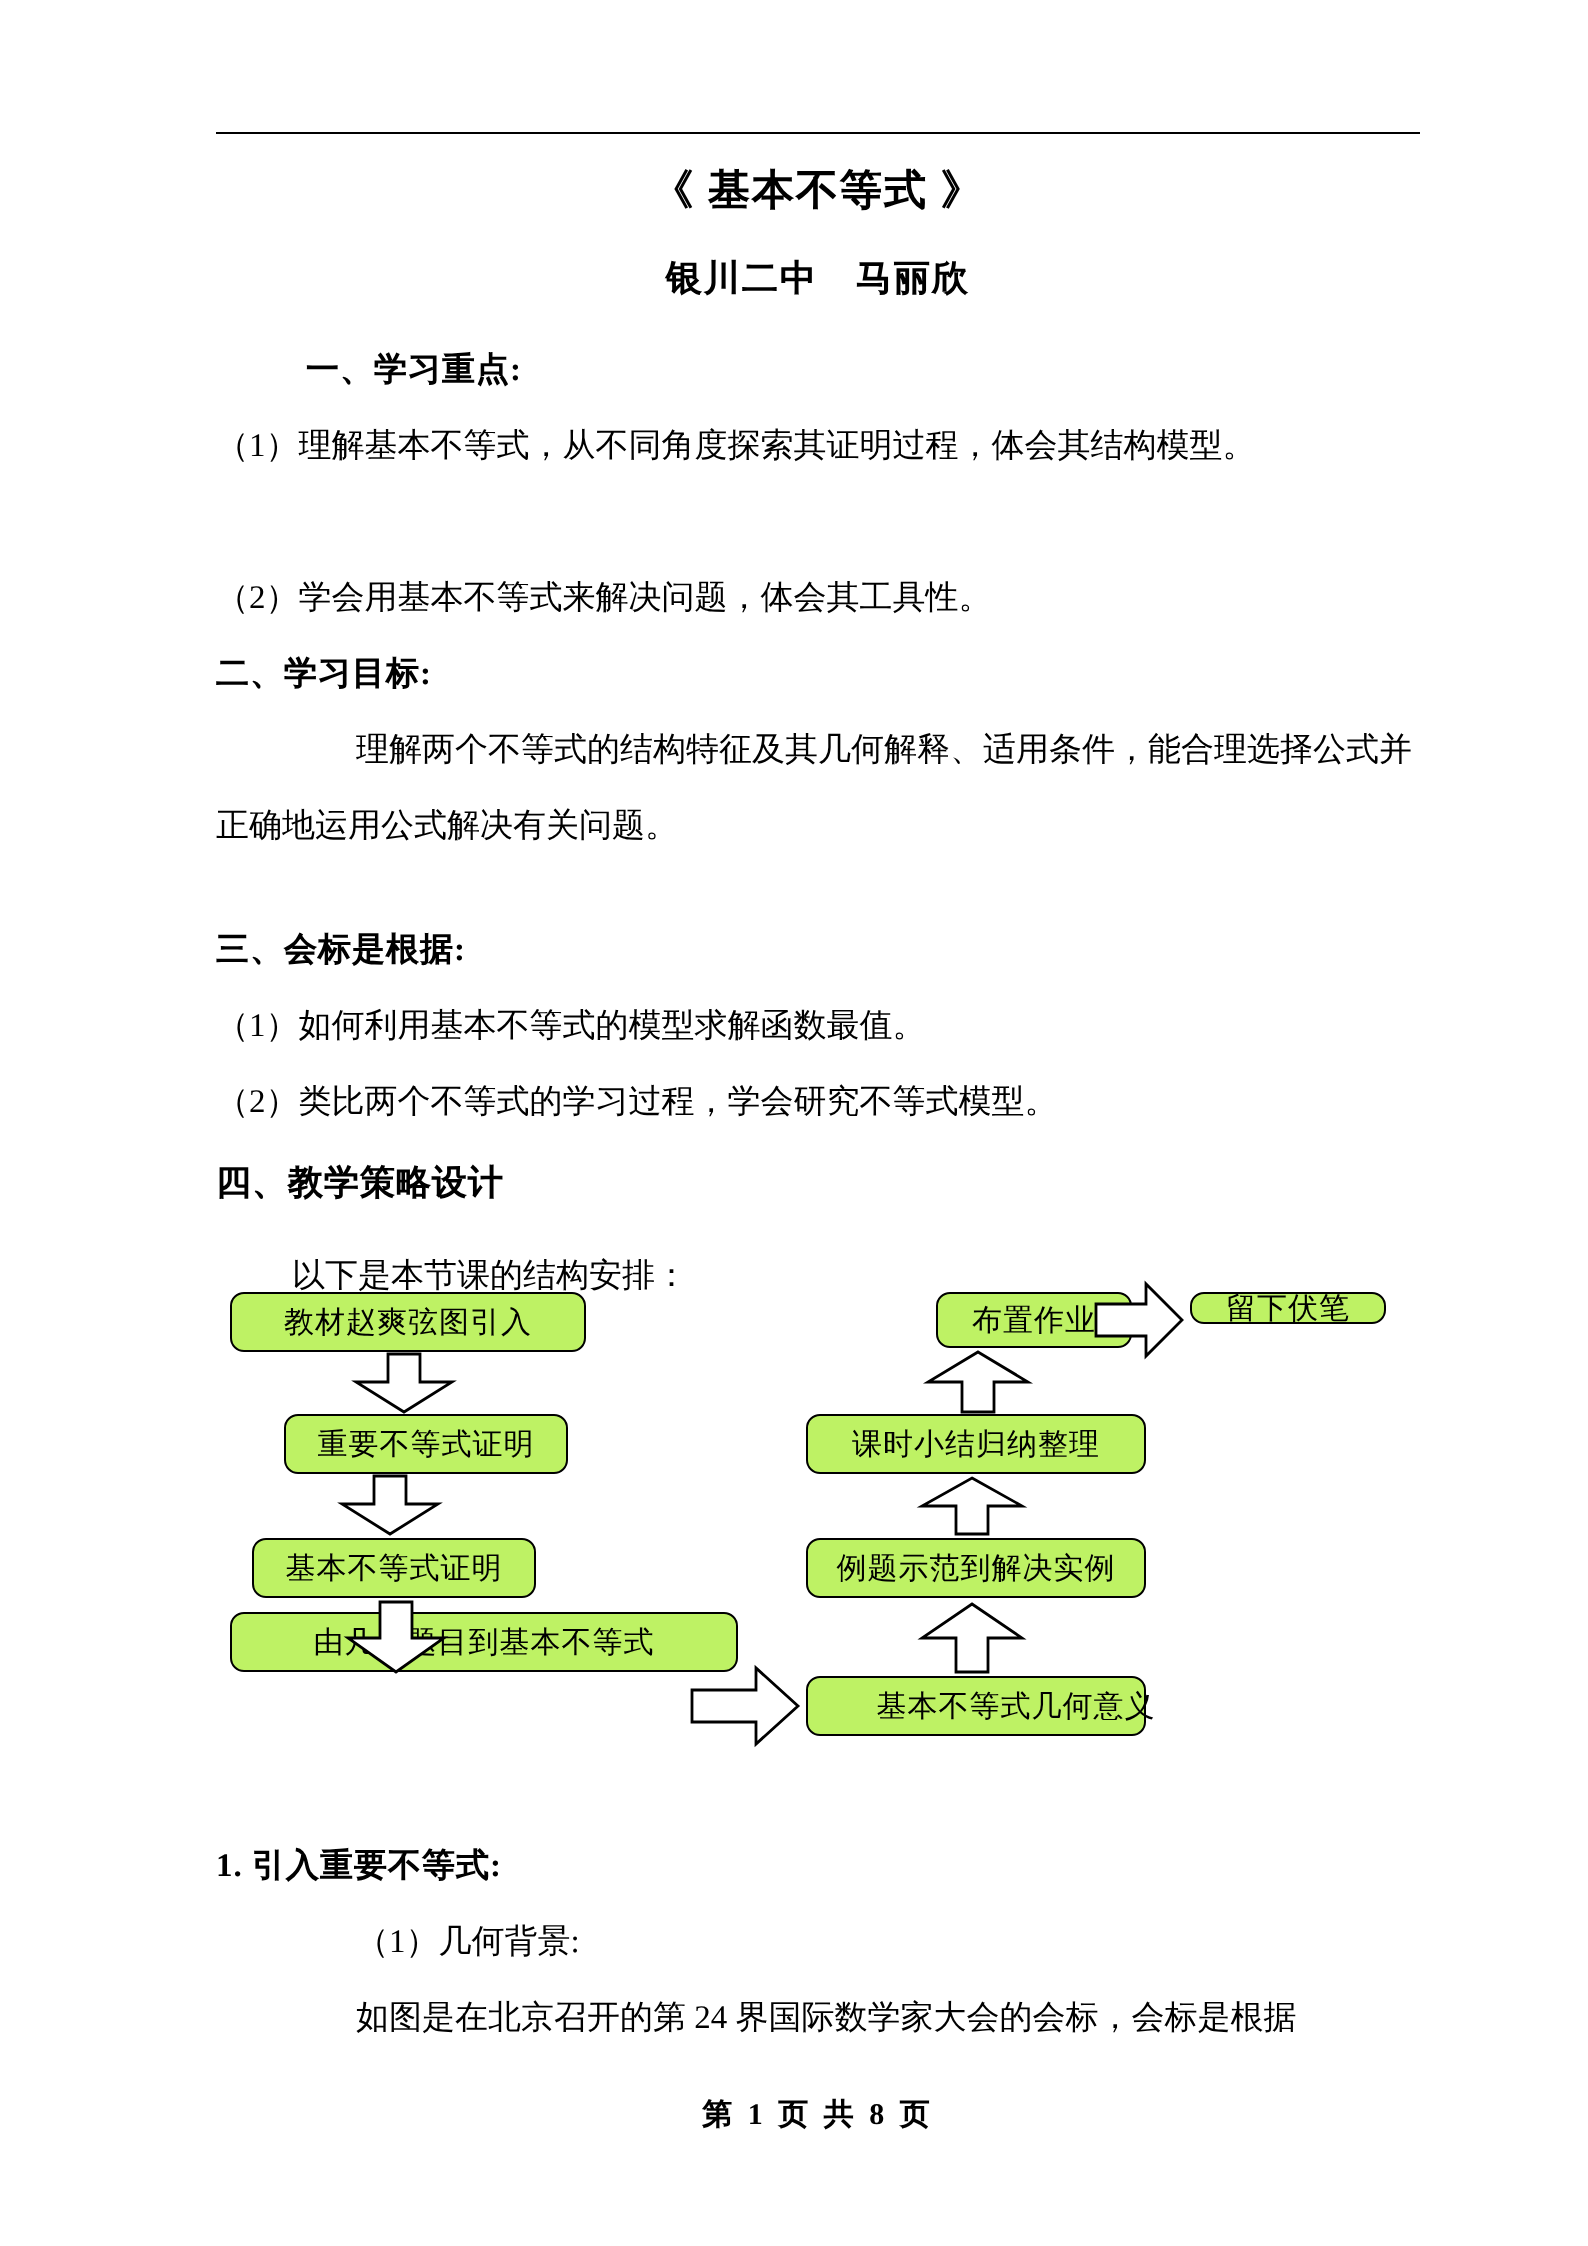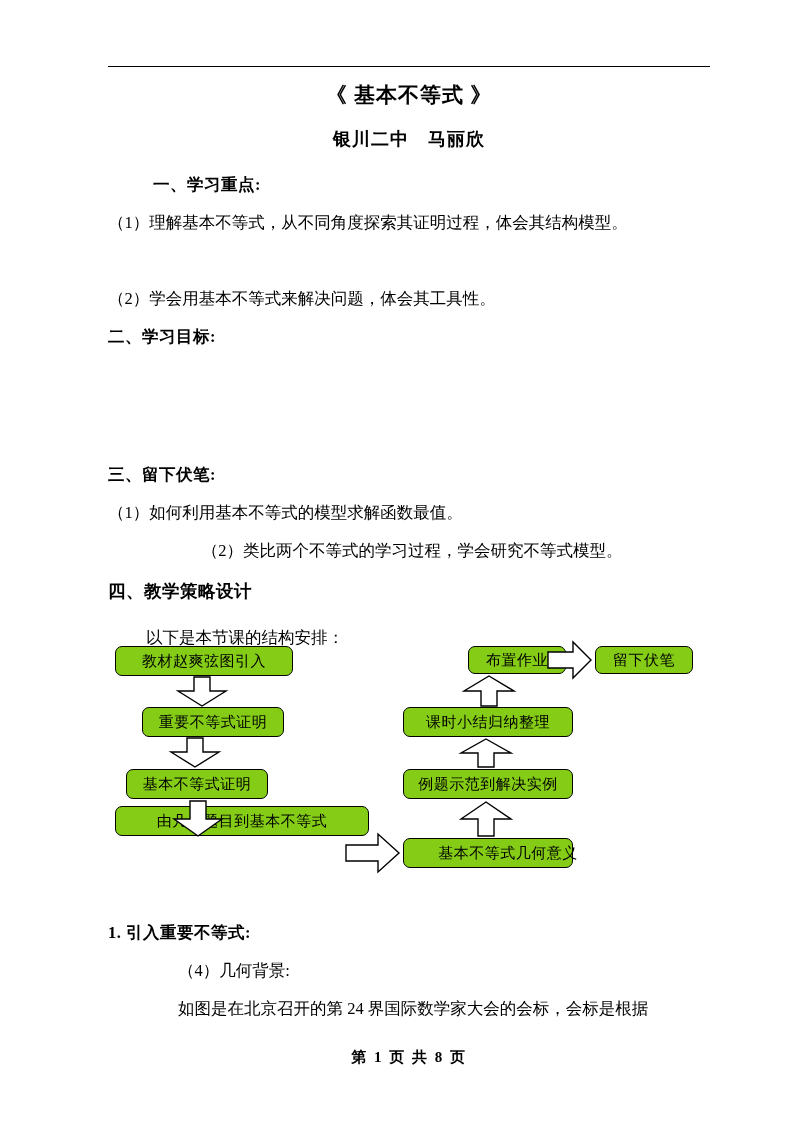--- a/index.html
+++ b/index.html
@@ -80,25 +80,25 @@
     top: 0;
     width: 794px;
     height: 1123px;
     pointer-events: none;
   }
   .fbox {
     position: absolute;
     box-sizing: border-box;
     border: 1.3px solid #000;
     border-radius: 7px;
-    background: #84cc16;
+    background: #bef264;
     display: flex;
     align-items: center;
     justify-content: center;
-    font-family: Liberation Serif, serif;
+    font-family: Liberation Sans, sans-serif;
     font-size: 15px;
     line-height: 1;
     white-space: nowrap;
     letter-spacing: 0.5px;
   }
   .flow-caption {
     position: absolute;
     font-size: 16.5px;
     line-height: 1;
     white-space: nowrap;
@@ -131,42 +131,43 @@
   <div class="header-rule"></div>
 
   <div class="doc-title">《 基本不等式 》</div>
   <div class="doc-subtitle">银川二中　马丽欣</div>
 
   <div class="blk heading" style="top:166px;margin-left:45px;">一、学习重点:</div>
   <div class="blk" style="top:204px;">（1）理解基本不等式，从不同角度探索其证明过程，体会其结构模型。</div>
   <div class="blk" style="top:280px;">（2）学会用基本不等式来解决问题，体会其工具性。</div>
 
   <div class="blk heading" style="top:318px;">二、学习目标:</div>
-
-  <div class="blk heading" style="top:456px;">三、留下伏笔:</div>
+  <div class="blk indent2" style="top:356px;">理解两个不等式的结构特征及其几何解释、适用条件，能合理选择公式并正确地运用公式解决有关问题。</div>
+
+  <div class="blk heading" style="top:456px;">三、会标是根据:</div>
   <div class="blk" style="top:494px;">（1）如何利用基本不等式的模型求解函数最值。</div>
-  <div class="blk" style="top:532px;text-align:center;">（2）类比两个不等式的学习过程，学会研究不等式模型。</div>
+  <div class="blk" style="top:532px;">（2）类比两个不等式的学习过程，学会研究不等式模型。</div>
 
   <div class="blk heading" style="top:572px;font-size:17.5px;">四、教学策略设计</div>
 
   <div class="flow">
 
     <div class="flow-caption" style="left:146px; top:630px;">以下是本节课的结构安排：</div>
 
     <div class="fbox" style="left:115px; top:646px; width:178px; height:30px;">教材赵爽弦图引入</div>
     <div class="fbox" style="left:122px; top:707px; width:142px; height:30px;margin-left:20px;">重要不等式证明</div>
     <div class="fbox" style="left:126px; top:769px; width:142px; height:30px;">基本不等式证明</div>
     <div class="fbox" style="left:115px; top:806px; width:254px; height:30px;">由几何题目到基本不等式</div>
 
     <div class="fbox" style="left:403px; top:838px; width:170px; height:30px;padding-left:40px;">基本不等式几何意义</div>
     <div class="fbox" style="left:403px; top:769px; width:170px; height:30px;">例题示范到解决实例</div>
     <div class="fbox" style="left:403px; top:707px; width:170px; height:30px;">课时小结归纳整理</div>
     <div class="fbox" style="left:440px; top:646px; width:98px; height:28px;margin-left:28px;">布置作业</div>
 
-    <div class="fbox" style="left:595px; top:646px; width:98px; height:28px;">留下伏笔</div>
+    <div class="fbox" style="left:595px; top:646px; width:98px; height:16px;">留下伏笔</div>
 
     <div class="arrow" style="left:176px; top:677px;">
       <svg width="52" height="30" viewBox="0 0 52 30">
         <polygon points="18,0 34,0 34,14 50,14 26,29 2,14 18,14" fill="#ffffff" stroke="#000000" stroke-width="1.4"></polygon>
       </svg>
     </div>
 
     <div class="arrow" style="left:169px; top:738px;">
       <svg width="52" height="30" viewBox="0 0 52 30">
         <polygon points="18,0 34,0 34,14 50,14 26,29 2,14 18,14" fill="#ffffff" stroke="#000000" stroke-width="1.4"></polygon>
@@ -205,18 +206,18 @@
 
     <div class="arrow" style="left:548px; top:641px;">
       <svg width="44" height="38" viewBox="0 0 44 38">
         <polygon points="0,11 25,11 25,1 43,19 25,37 25,27 0,27" fill="#ffffff" stroke="#000000" stroke-width="1.4"></polygon>
       </svg>
     </div>
 
   </div>
 
   <div class="blk heading" style="top:914px;">1. 引入重要不等式:</div>
-  <div class="blk indent2" style="top:952px;">（4）几何背景:</div>
+  <div class="blk indent2" style="top:952px;">（1）几何背景:</div>
   <div class="blk indent2" style="top:990px;">如图是在北京召开的第 24 界国际数学家大会的会标，会标是根据</div>
 
   <div class="footer">第 1 页 共 8 页</div>
 
 </div>
 
 </body></html>

